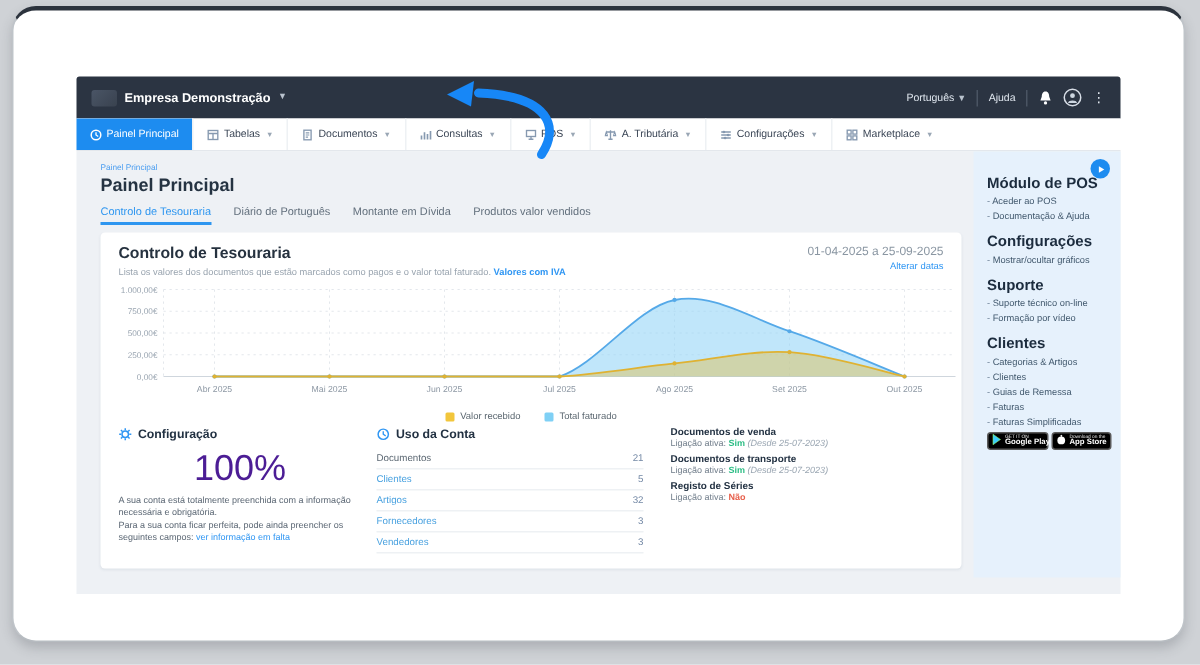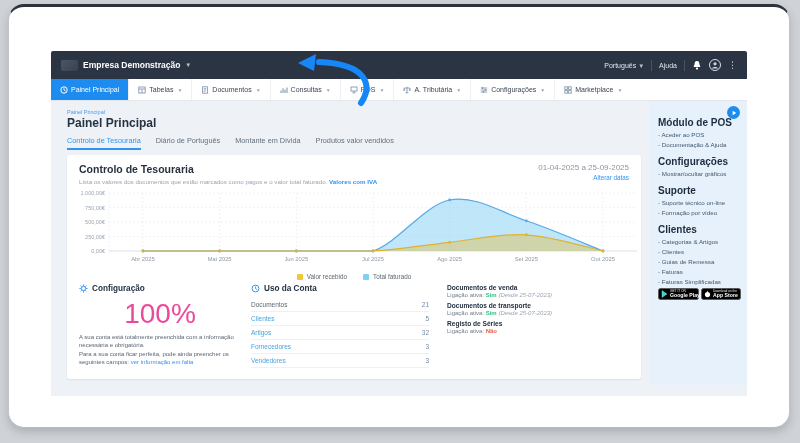--- a/index.html
+++ b/index.html
@@ -49,21 +49,21 @@
   .chart-wrap{margin-top:2px;}
   .legend{display:flex;justify-content:center;gap:16px;margin:1px 0 4px;}
   .legend-item{display:flex;align-items:center;gap:4px;font-size:6.3px;color:#5b6770;}
   .legend-swatch{width:6px;height:6px;border-radius:1px;display:inline-block;}
   
   .panels{display:flex;margin-top:3px;}
   .panel{box-sizing:border-box;}
   .panel-h{display:flex;align-items:center;gap:4px;font-size:8.2px;font-weight:bold;color:#223142;margin-bottom:5px;}
   .panel-h .pico{color:#2f96f3;display:flex;}
   .panel-config{width:172px;padding-right:10px;}
-  .pct{font-size:28px;color:#ec4899;text-align:center;margin:1px 0 3px;}
+  .pct{font-size:24px;color:#4c1d95;text-align:center;margin:1px 0 3px;}
   .cfg-text{font-size:6px;color:#5a6673;line-height:1.4;margin:0;}
   .cfg-text a{color:#2f96f3;text-decoration:none;}
   .panel-usage{width:196px;padding-right:18px;}
   .usage-row{display:flex;justify-content:space-between;align-items:center;height:13px;border-bottom:1px solid #eef1f4;font-size:6.5px;}
   .usage-label{color:#5c6873;}
   .usage-label.link{color:#4aa2e0;cursor:pointer;}
   .usage-value{color:#7388a5;}
   .panel-at{flex:1;}
   .at-entry{margin-bottom:4px;}
   .at-title{font-size:6.6px;font-weight:bold;color:#223142;margin-bottom:1px;}

